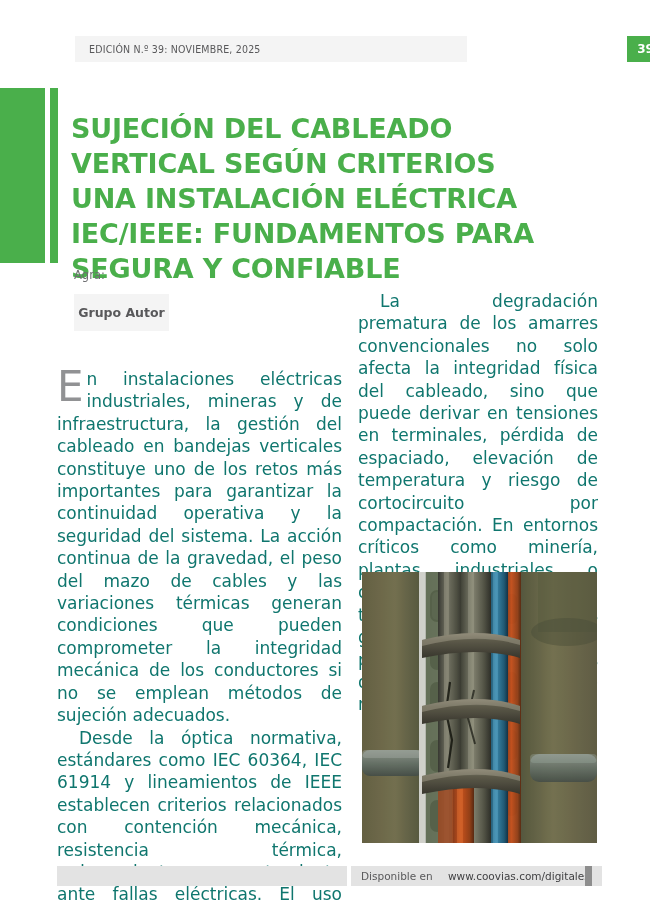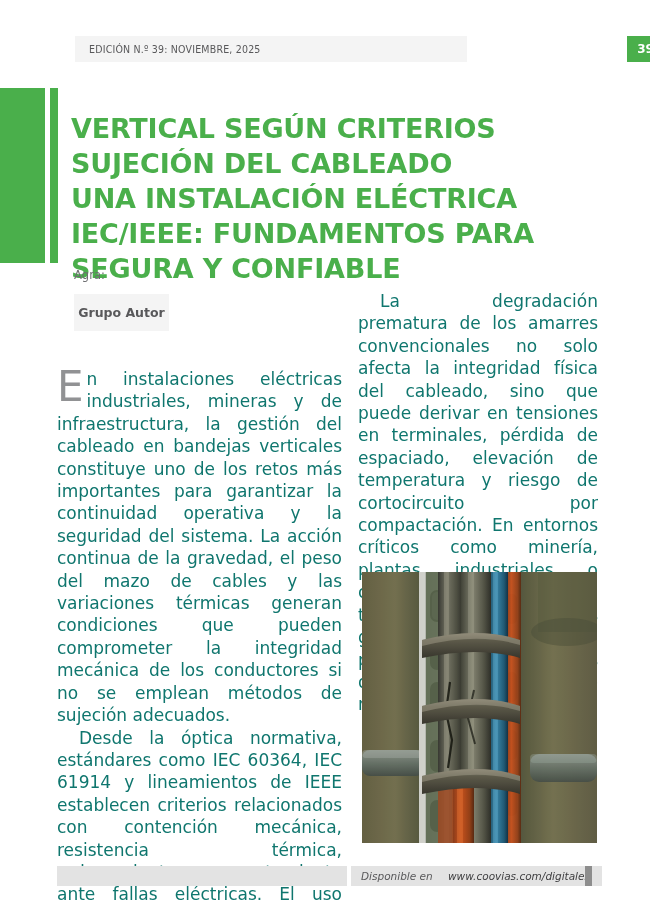--- a/index.html
+++ b/index.html
@@ -176,21 +176,20 @@
   }
   .photo svg { display: block; }
 
   
   .footer {
     position: absolute;
     left: 0;
     top: 866px;
     width: 650px;
     height: 16px;
-    font-style: italic;
   }
   .f-bar {
     position: absolute;
     left: 57px;
     top: 0;
     width: 290px;
     height: 20px;
     background: #e3e3e3;
   }
   .f-label {
@@ -235,22 +234,22 @@
   <div class="edition-bar">
     <span class="edition-text">EDICIÓN N.º 39: NOVIEMBRE, 2025</span>
   </div>
   <div class="page-badge">39</div>
 </div>
 
 <div class="green-block"></div>
 <div class="green-rule"></div>
 
 <h1 class="title">
+  <span class="tline">SUJECIÓN DEL CABLEADO</span>
   <span class="tline">VERTICAL SEGÚN CRITERIOS</span>
-  <span class="tline">SUJECIÓN DEL CABLEADO</span>
   <span class="tline">UNA INSTALACIÓN ELÉCTRICA</span>
   <span class="tline">IEC/IEEE: FUNDAMENTOS PARA</span>
   <span class="tline">SEGURA Y CONFIABLE</span>
 </h1>
 
 <div class="author-label">Agra:</div>
 <div class="author-chip">Grupo Autor</div>
 
 <div class="col col-left">
   <p class="dropcap">En instalaciones eléctricas industriales, mineras y de infraestructura, la gestión del cableado en bandejas verticales constituye uno de los retos más importantes para garantizar la continuidad operativa y la seguridad del sistema. La acción continua de la gravedad, el peso del mazo de cables y las variaciones térmicas generan condiciones que pueden comprometer la integridad mecánica de los conductores si no se emplean métodos de sujeción adecuados.</p>

